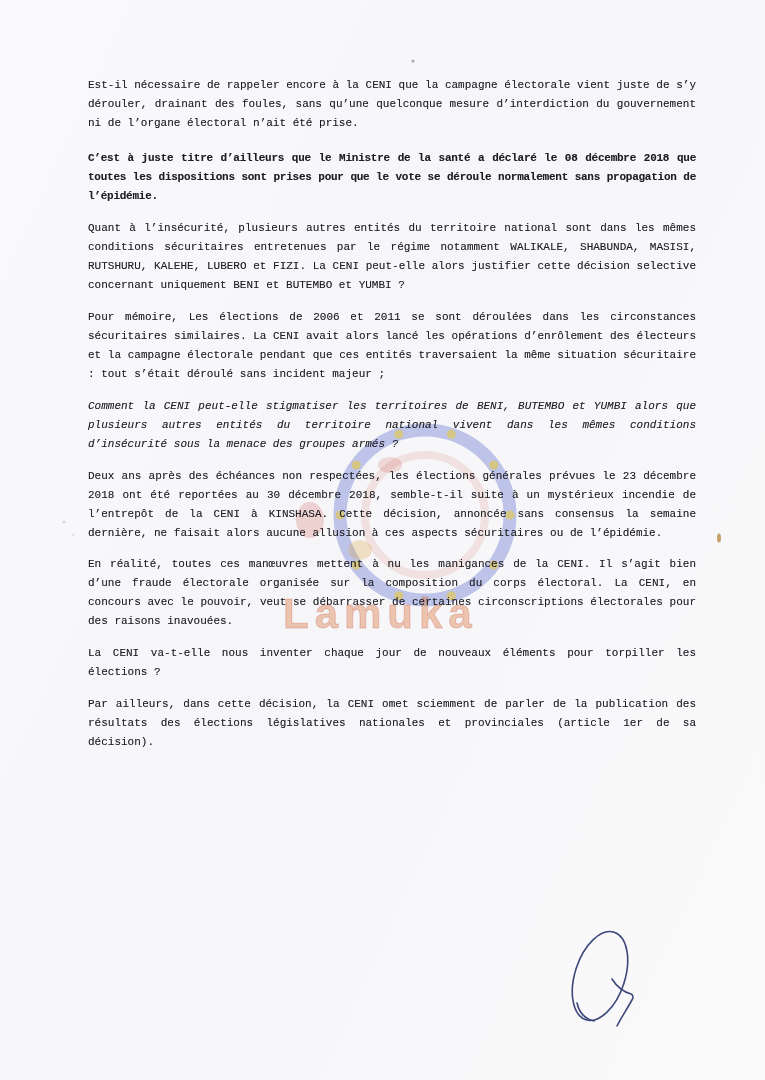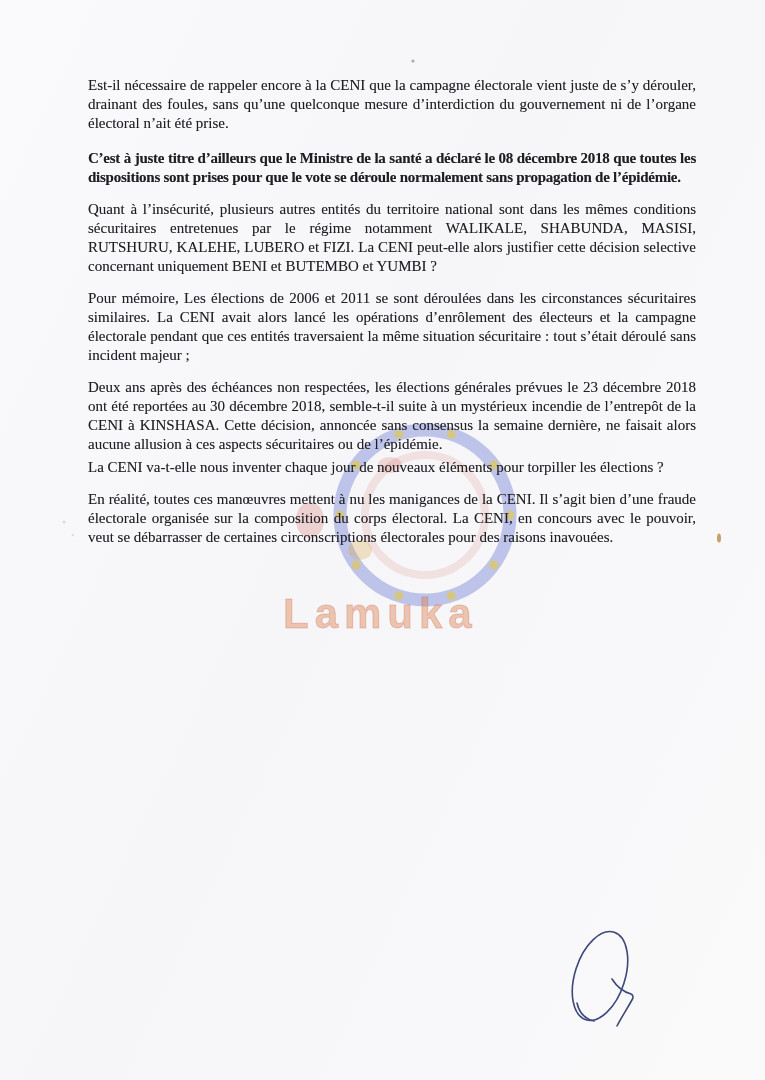--- a/index.html
+++ b/index.html
@@ -11,30 +11,31 @@
   .page{
     position:relative;
     width:765px;height:1080px;
     background:linear-gradient(115deg,#fafafc 0%,#f6f6f9 45%,#fafafb 100%);
     overflow:hidden;
   }
   .content{
     position:absolute;
     left:88px;top:76px;width:608px;
     color:#1f1f23;
-    font-size:15px;
+    font-size:11px;
     line-height:19px;
     text-align:justify;
     z-index:1;
     text-shadow:0 0 0.6px rgba(25,25,35,0.38);
+    font-family:Liberation Mono, monospace;
   }
   .para{margin:0 0 13px 0;}
   .para.bold{font-weight:700;letter-spacing:-0.25px;margin-top:16px;}
   .para.italic{font-style:italic;}
-  .para.attach-next{margin-bottom:4px;}
+  .para.attach-next{margin-bottom:12px;}
   .watermark{
     position:absolute;left:255px;top:410px;width:340px;height:260px;
     z-index:0;
   }
   .overlay{
     position:absolute;left:0;top:0;width:765px;height:1080px;
     z-index:2;pointer-events:none;
   }
 </style>
 </head>
@@ -63,23 +64,25 @@
       <ellipse cx="135" cy="55" rx="12" ry="8" fill="#c94f3e" opacity="0.18"></ellipse>
     </g>
     <text x="28" y="218" font-family="Liberation Sans, sans-serif" font-size="42" font-weight="bold" letter-spacing="6" fill="#d97b3f" fill-opacity="0.40" stroke="#c85040" stroke-opacity="0.28" stroke-width="1">Lamuka</text>
   </svg>
 
   <div class="content">
     <p class="para">Est-il nécessaire de rappeler encore à la CENI que la campagne électorale vient juste de s’y dérouler, drainant des foules, sans qu’une quelconque mesure d’interdiction du gouvernement ni de l’organe électoral n’ait été prise.</p>
     <p class="para bold">C’est à juste titre d’ailleurs que le Ministre de la santé a déclaré le 08 décembre 2018 que toutes les dispositions sont prises pour que le vote se déroule normalement sans propagation de l’épidémie.</p>
     <p class="para">Quant à l’insécurité, plusieurs autres entités du territoire national sont dans les mêmes conditions sécuritaires entretenues par le régime notamment WALIKALE, SHABUNDA, MASISI, RUTSHURU, KALEHE, LUBERO et FIZI. La CENI peut-elle alors justifier cette décision selective concernant uniquement BENI et BUTEMBO et YUMBI ?</p>
     <p class="para">Pour mémoire, Les élections de 2006 et 2011 se sont déroulées dans les circonstances sécuritaires similaires. La CENI avait alors lancé les opérations d’enrôlement des électeurs et la campagne électorale pendant que ces entités traversaient la même situation sécuritaire : tout s’était déroulé sans incident majeur ;</p>
+    <p class="para italic">Comment la CENI peut-elle stigmatiser les territoires de BENI, BUTEMBO et YUMBI alors que plusieurs autres entités du territoire national vivent dans les mêmes conditions d’insécurité sous la menace des groupes armés ?</p>
     <p class="para attach-next">Deux ans après des échéances non respectées, les élections générales prévues le 23 décembre 2018 ont été reportées au 30 décembre 2018, semble-t-il suite à un mystérieux incendie de l’entrepôt de la CENI à KINSHASA. Cette décision, annoncée sans consensus la semaine dernière, ne faisait alors aucune allusion à ces aspects sécuritaires ou de l’épidémie.</p>
+    <p class="para">En réalité, toutes ces manœuvres mettent à nu les manigances de la CENI. Il s’agit bien d’une fraude électorale organisée sur la composition du corps électoral. La CENI, en concours avec le pouvoir, veut se débarrasser de certaines circonscriptions électorales pour des raisons inavouées.</p>
     <p class="para">La CENI va-t-elle nous inventer chaque jour de nouveaux éléments pour torpiller les élections ?</p>
-    <p class="para">En réalité, toutes ces manœuvres mettent à nu les manigances de la CENI. Il s’agit bien d’une fraude électorale organisée sur la composition du corps électoral. La CENI, en concours avec le pouvoir, veut se débarrasser de certaines circonscriptions électorales pour des raisons inavouées.</p>
+    <p class="para">Par ailleurs, dans cette décision, la CENI omet sciemment de parler de la publication des résultats des élections législatives nationales et provinciales (article 1er de sa décision).</p>
   </div>
 
   <svg class="overlay" viewBox="0 0 765 1080">
     <g stroke="#2e3a70" stroke-width="1.6" fill="none" opacity="0.92" stroke-linecap="round">
       <ellipse cx="600" cy="976" rx="25" ry="46" transform="rotate(18 600 976)"></ellipse>
       <path d="M 612 979 C 617 987 624 992 631 994 C 633 995 633.5 997 632.5 999 C 627 1009 621 1018 617 1026"></path>
       <path d="M 577 1003 C 579 1012 585 1019 594 1021"></path>
     </g>
     <g>
       <circle cx="413" cy="61" r="1.6" fill="#8a8a92" opacity="0.7"></circle>

